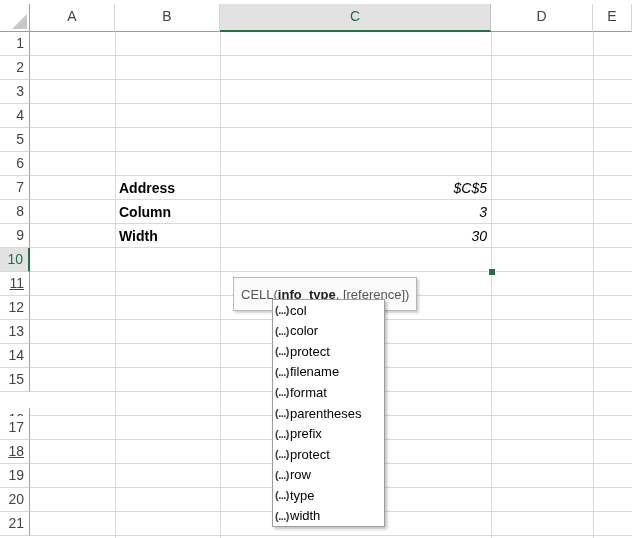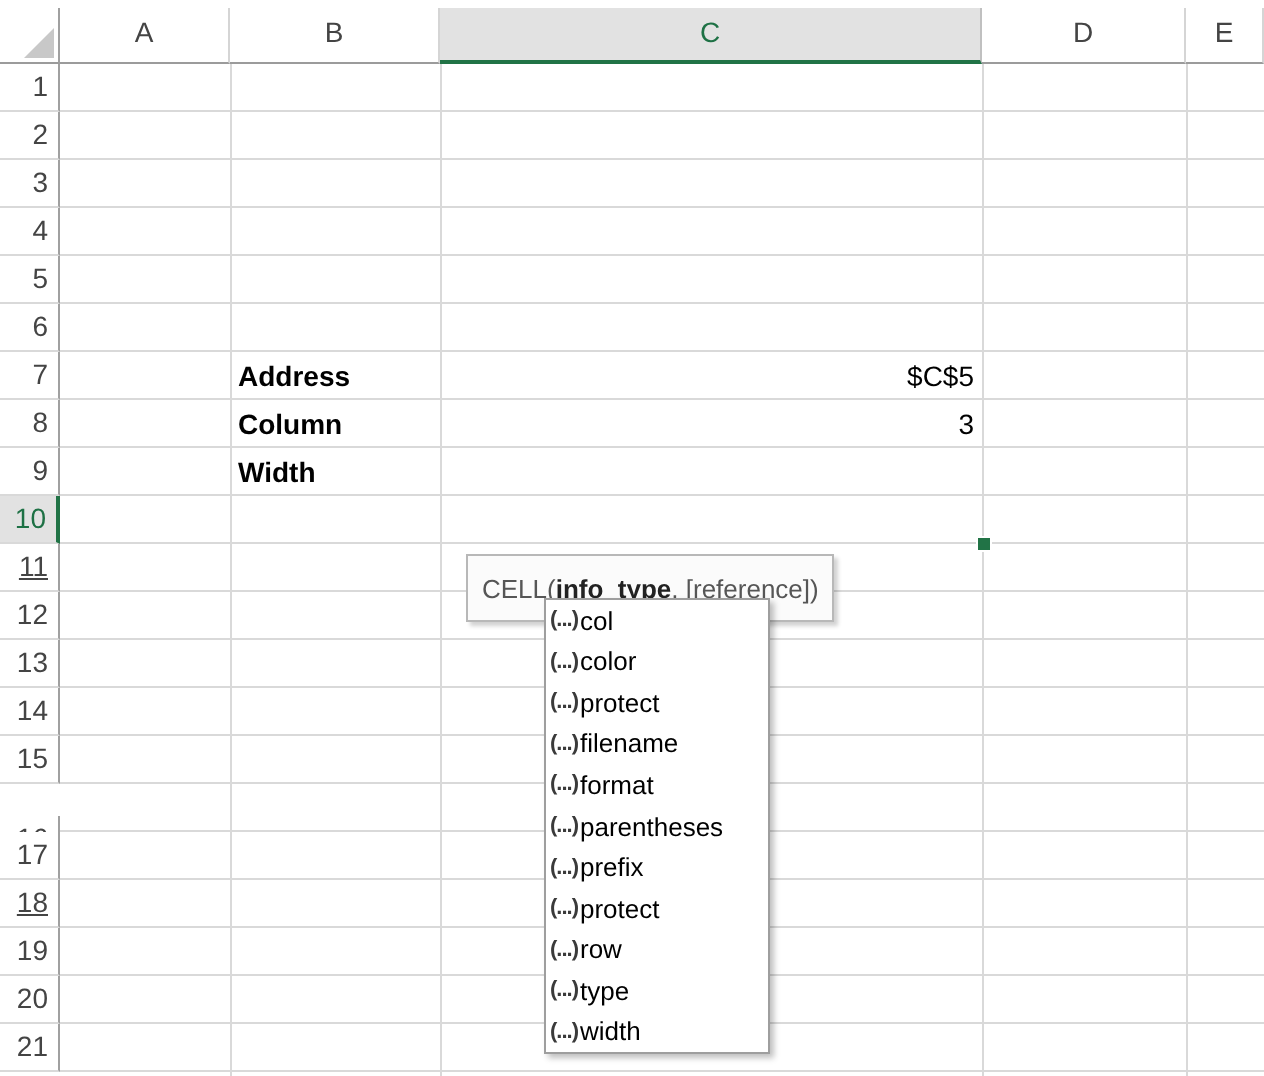--- a/index.html
+++ b/index.html
@@ -33,21 +33,21 @@
   .rowhead.sel{
     background:#E2E2E2;color:#1E7145;border-right:2px solid #217346;
   }
   
   .vline{position:absolute;top:32px;width:1px;height:506px;background:#D9D9D9;z-index:0;}
   .hline{position:absolute;left:30px;width:602px;height:1px;background:#D9D9D9;z-index:0;}
   
   .cell{position:absolute;height:24px;line-height:24px;font-size:14px;color:#000;
     white-space:nowrap;z-index:1;cursor:cell;}
   .bold{font-weight:bold;}
-  .ralign{width:263px;text-align:right;}
+  .ralign{width:263px;text-align:right;font-style:italic;}
   
   .editor{
     position:absolute;left:219px;top:246px;width:274px;height:27px;box-sizing:border-box;
     border:2px solid #217346;background:#fff;z-index:2;display:flex;align-items:center;
     padding-left:2px;font-size:14px;color:#000;white-space:nowrap;
   }
   .caret{display:inline-block;width:1px;height:16px;background:#000;margin-left:1px;}
   .fill-handle{
     position:absolute;left:488px;top:268px;width:8px;height:8px;box-sizing:border-box;
     background:#217346;border:1px solid #fff;z-index:3;cursor:crosshair;
@@ -77,20 +77,21 @@
 
   <div class="corner">
     <div class="tri"></div>
   </div>
 
   <div class="cell bold" style="left:119px;top:176px;">Address</div>
   <div class="cell ralign" style="left:224px;top:176px;">$C$5</div>
   <div class="cell bold" style="left:119px;top:200px;">Column</div>
   <div class="cell ralign" style="left:224px;top:200px;">3</div>
   <div class="cell bold" style="left:119px;top:224px;">Width</div>
+  <div class="cell ralign" style="left:224px;top:224px;">30</div>
 
   <div class="fill-handle"></div>
 
   <div class="tooltip">
       <span>CELL(</span>
       <span class="arg">info_type</span>
       <span>, [reference])</span>
     </div>
 
   <div class="ac-list" id="ac-list">

